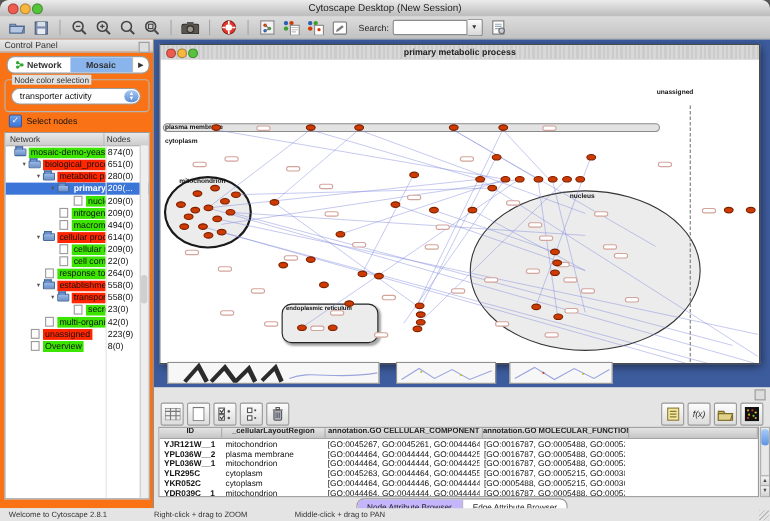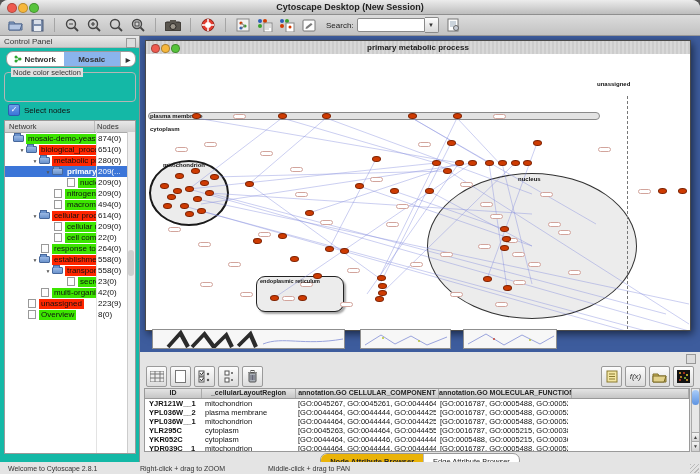--- a/index.html
+++ b/index.html
@@ -3,33 +3,33 @@
 <meta charset="utf-8">
 <style>
   html,body{margin:0;padding:0;background:#555;}
   #app{position:relative;width:700px;height:474px;font-family:"Liberation Sans",sans-serif;
        background:#e4e4e4;overflow:hidden;border-radius:8px 8px 0 0;}
   
   #titlebar{position:absolute;left:0;top:0;width:700px;height:14px;
     background:linear-gradient(#ececec,#bdbdbd);border-bottom:1px solid #8f8f8f;border-radius:8px 8px 0 0;}
   .tl{position:absolute;top:3px;width:8px;height:8px;border-radius:50%;border:1px solid rgba(0,0,0,.25);}
   .tl.r{background:#ee5b50;} .tl.y{background:#f6b73c;} .tl.g{background:#57c33c;}
-  #win-title{position:absolute;left:0;right:0;top:2px;text-align:center;font-size:9px;font-weight:bold;color:#222;}
+  #win-title{position:absolute;left:0;right:0;top:2px;text-align:center;font-size:9px;font-weight:normal;color:#222;}
   
   #toolbar{position:absolute;left:0;top:15px;width:700px;height:21px;
     background:linear-gradient(#dcdcdc,#c2c2c2);border-bottom:1px solid #989898;
     display:flex;align-items:center;padding:0 4px;box-sizing:border-box;}
   .tbi{width:18px;height:17px;margin:0 2px;display:flex;align-items:center;justify-content:center;}
   .tbsep{width:1px;height:14px;background:#a5a5a5;margin:0 6px;}
   #search-label{font-size:8px;color:#222;margin:0 3px 0 6px;}
   #search-input{width:62px;height:12px;border:1px solid #8a8a8a;border-radius:2px 0 0 2px;background:#fff;font-size:8px;padding:0 2px;}
   #search-drop{width:13px;height:14px;border:1px solid #8a8a8a;border-left:none;background:linear-gradient(#fdfdfd,#d8d8d8);
     font-size:6px;color:#333;display:flex;align-items:center;justify-content:center;border-radius:0 2px 2px 0;}
   
-  #control-panel{position:absolute;left:0;top:36px;width:140px;height:426px;background:#14b8a6;border-right:1px solid #8f8f8f;box-sizing:border-box;}
+  #control-panel{position:absolute;left:0;top:36px;width:140px;height:426px;background:#f97316;border-right:1px solid #8f8f8f;box-sizing:border-box;}
   #cp-header{position:absolute;left:0;top:0;width:100%;height:12px;background:linear-gradient(#e9e9e9,#cfcfcf);
     border-bottom:1px solid #b5b5b5;font-size:8px;color:#333;padding:1px 0 0 4px;box-sizing:border-box;}
   #cp-float{position:absolute;right:3px;top:2px;width:8px;height:8px;border:1px solid #999;background:#ddd;}
   #cp-tabs{position:absolute;left:6px;top:15px;width:128px;height:14px;display:flex;
     border:1px solid #9a9a9a;border-radius:7px;background:#fff;overflow:hidden;font-size:8px;font-weight:bold;color:#333;}
   .cp-tab{flex:1;display:flex;align-items:center;justify-content:center;gap:2px;}
   .cp-tab.sel{background:#8ab4ec;}
   #cp-tab-arrow{width:14px;display:flex;align-items:center;justify-content:center;font-size:6px;color:#333;border-left:1px solid #bbb;}
   #ncs-box{position:absolute;left:4px;top:36px;width:130px;height:28px;border:1px solid #b5b5b5;border-radius:4px;}
   #ncs-label{position:absolute;left:6px;top:-5px;background:#e0e0e0;padding:0 2px;font-size:7.5px;color:#333;}
@@ -97,21 +97,21 @@
   .dprow{display:flex;height:9px;font-size:7.5px;color:#111;white-space:nowrap;}
   .dprow .c{overflow:hidden;padding-left:4px;box-sizing:border-box;}
   .dprow .c0{font-weight:bold;}
   #dp-scroll{position:absolute;right:0;top:36px;width:9px;height:64px;background:#e8e8e8;border:1px solid #aaa;box-sizing:border-box;}
   #dp-thumb{position:absolute;left:0;top:1px;width:7px;height:15px;border-radius:4px;background:linear-gradient(#a9ccf8,#5d93e2);}
   .dp-arr{position:absolute;left:0;width:7px;height:9px;font-size:5px;line-height:9px;text-align:center;color:#444;background:linear-gradient(#f4f4f4,#d2d2d2);border-top:1px solid #aaa;}
   #dp-tabs{position:absolute;left:0;right:0;top:101px;display:flex;justify-content:center;}
   #dp-tabs-inner{display:flex;border:1px solid #999;border-radius:7px;overflow:hidden;background:#fff;height:13px;}
   .dp-tab{font-size:7.5px;color:#222;padding:1px 9px 0;border-right:1px solid #bbb;display:flex;align-items:center;}
   .dp-tab:last-child{border-right:none;}
-  .dp-tab.sel{background:#eab308;font-weight:bold;}
+  .dp-tab.sel{background:#c4b5fd;font-weight:normal;}
   
   #statusbar{position:absolute;left:0;top:462px;width:700px;height:12px;background:#e4e4e4;font-size:7px;color:#333;}
   #statusbar span{position:absolute;top:3px;}
   #grip{position:absolute;right:1px;bottom:1px;width:9px;height:9px;
     background:repeating-linear-gradient(135deg,#bbb 0 1px,transparent 1px 3px);}
   svg{display:block;}
 </style>
 </head>
 <body>
 
@@ -242,20 +242,24 @@
           </svg>
         <span>Network</span>
       </div>
       <div class="cp-tab sel">
         <span>Mosaic</span>
       </div>
       <div id="cp-tab-arrow">▶</div>
     </div>
     <div id="ncs-box">
       <div id="ncs-label">Node color selection</div>
+      <div id="ncs-combo">
+        <span>transporter activity</span>
+        <span id="ncs-combo-btn">▲<br>▼</span>
+      </div>
     </div>
     <div id="select-nodes-row">
       <span id="select-nodes-check">✓</span>
       <span id="select-nodes-label">Select nodes</span>
     </div>
     <div id="tree-box">
       <div id="tree-header">
         <span id="th-net">Network</span>
         <span id="th-nodes">Nodes</span>
       </div>

